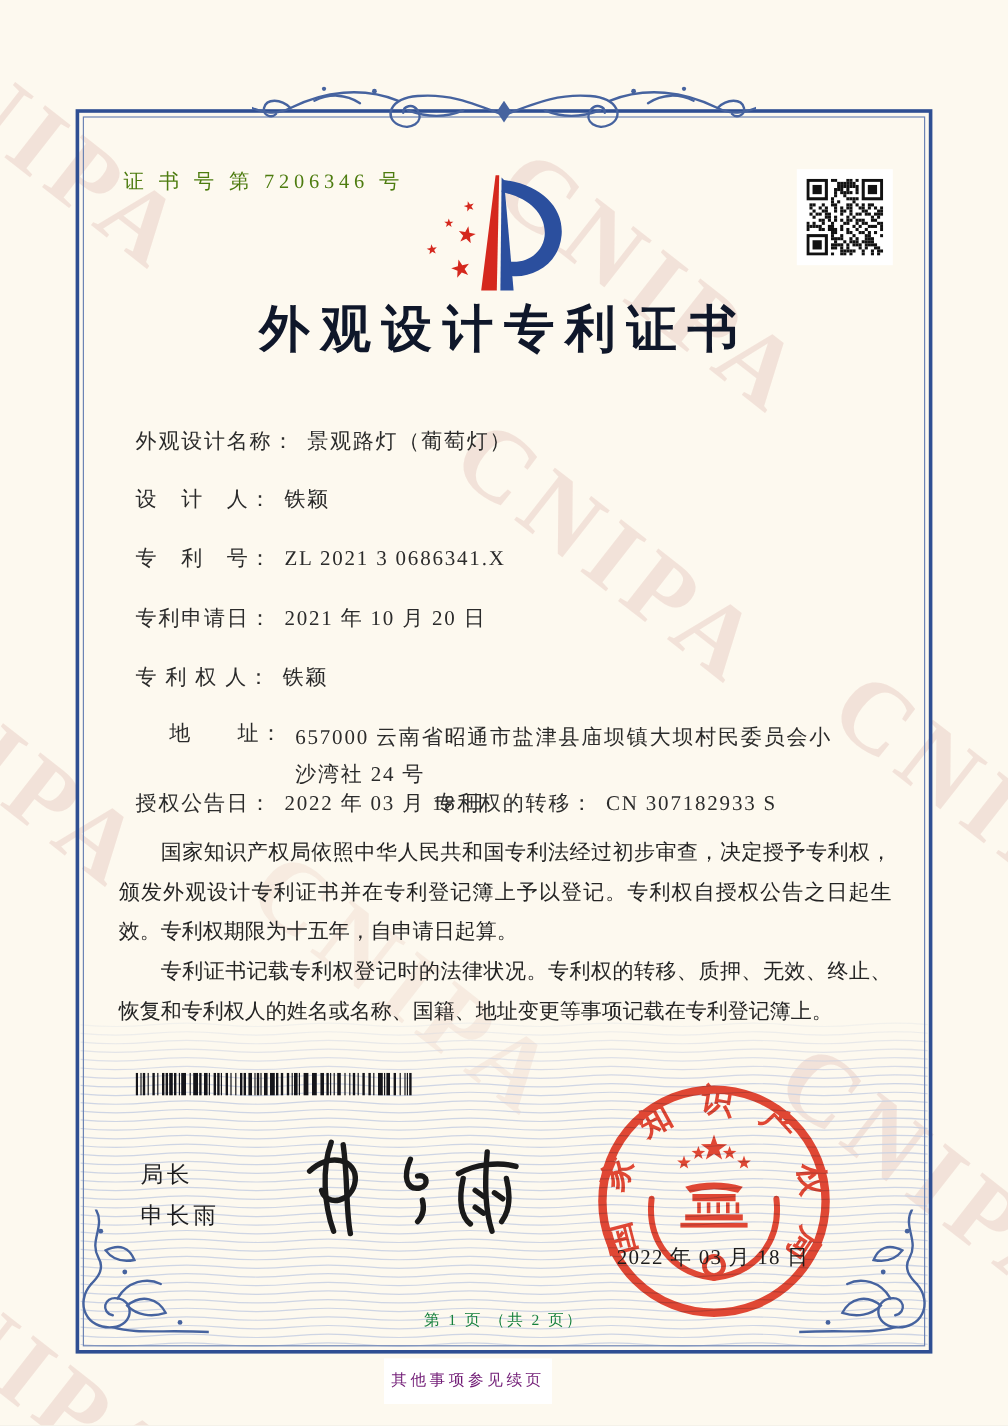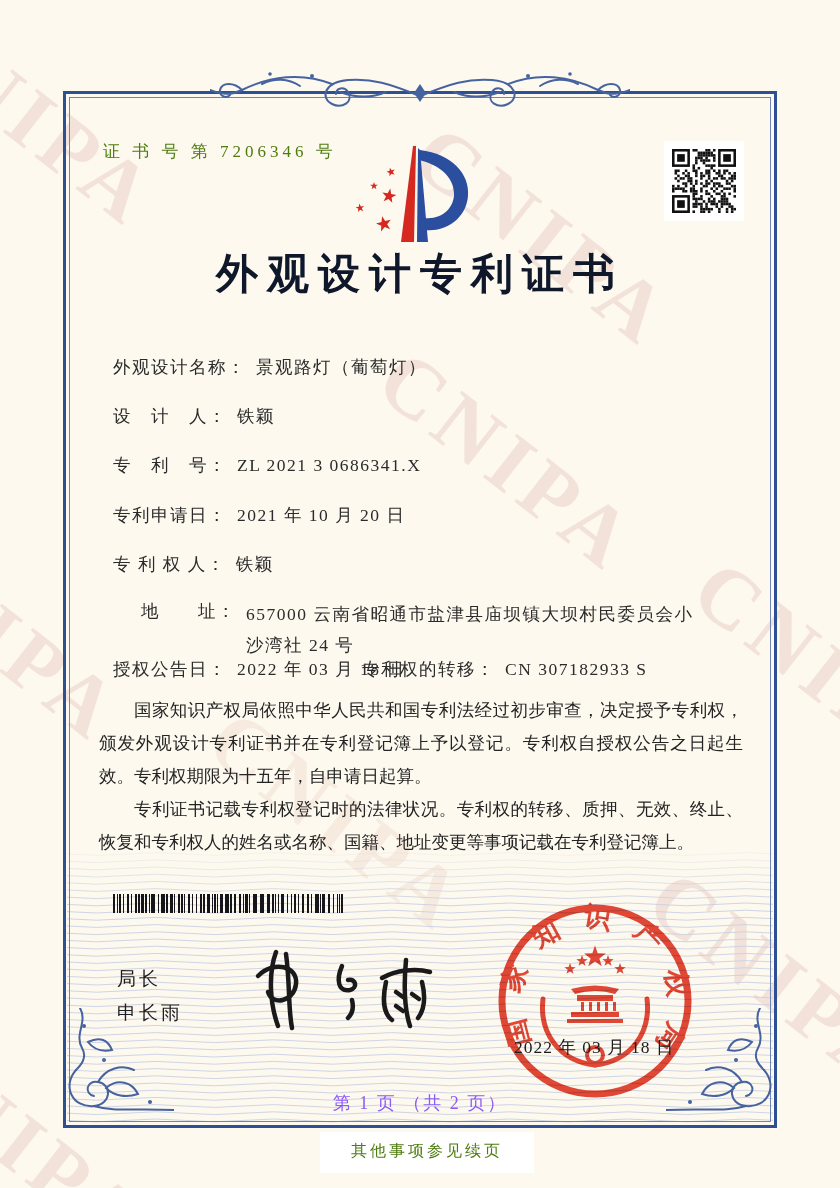--- a/index.html
+++ b/index.html
@@ -47,23 +47,23 @@
   .director { position:absolute; z-index:4; left:117px; font-family:"Liberation Sans", sans-serif;
               font-size:19px; letter-spacing:3px; color:#1d1d1f;text-align:right; }
   .d1 { top:966px; } .d2 { top:1000px; }
   .signature { position:absolute; z-index:4; left:246px; top:942px; }
 
   .seal { position:absolute; z-index:5; left:487px; top:893px; mix-blend-mode:multiply; opacity:0.93; }
   .seal-date { position:absolute; z-index:6; left:514px; top:1035px; font-size:17.5px;
                letter-spacing:1px; color:#1c1c1c; white-space:nowrap; }
 
   .page-info { position:absolute; z-index:4; left:0; top:1091px; width:100%; text-align:center;
-               font-size:18px; letter-spacing:2px; color:#8b5cf6; }
+               font-size:13px; letter-spacing:2px; color:#15803d; }
   .note-box { position:absolute; z-index:4; left:320px; top:1132px; background:#ffffff;
-              padding:9px 31px 11px; font-size:16px; letter-spacing:3px; color:#4d7c0f; }
+              padding:9px 6px 11px; font-size:13px; letter-spacing:3px; color:#701a75; }
 </style>
 </head>
 <body>
 
 <div class="page">
 
   <div class="wm" style="left:-60px;top:-15px">CNIPA</div>
   <div class="wm" style="left:455px;top:105px">CNIPA</div>
   <div class="wm" style="left:420px;top:330px">CNIPA</div>
   <div class="wm" style="left:-95px;top:500px">CNIPA</div>

